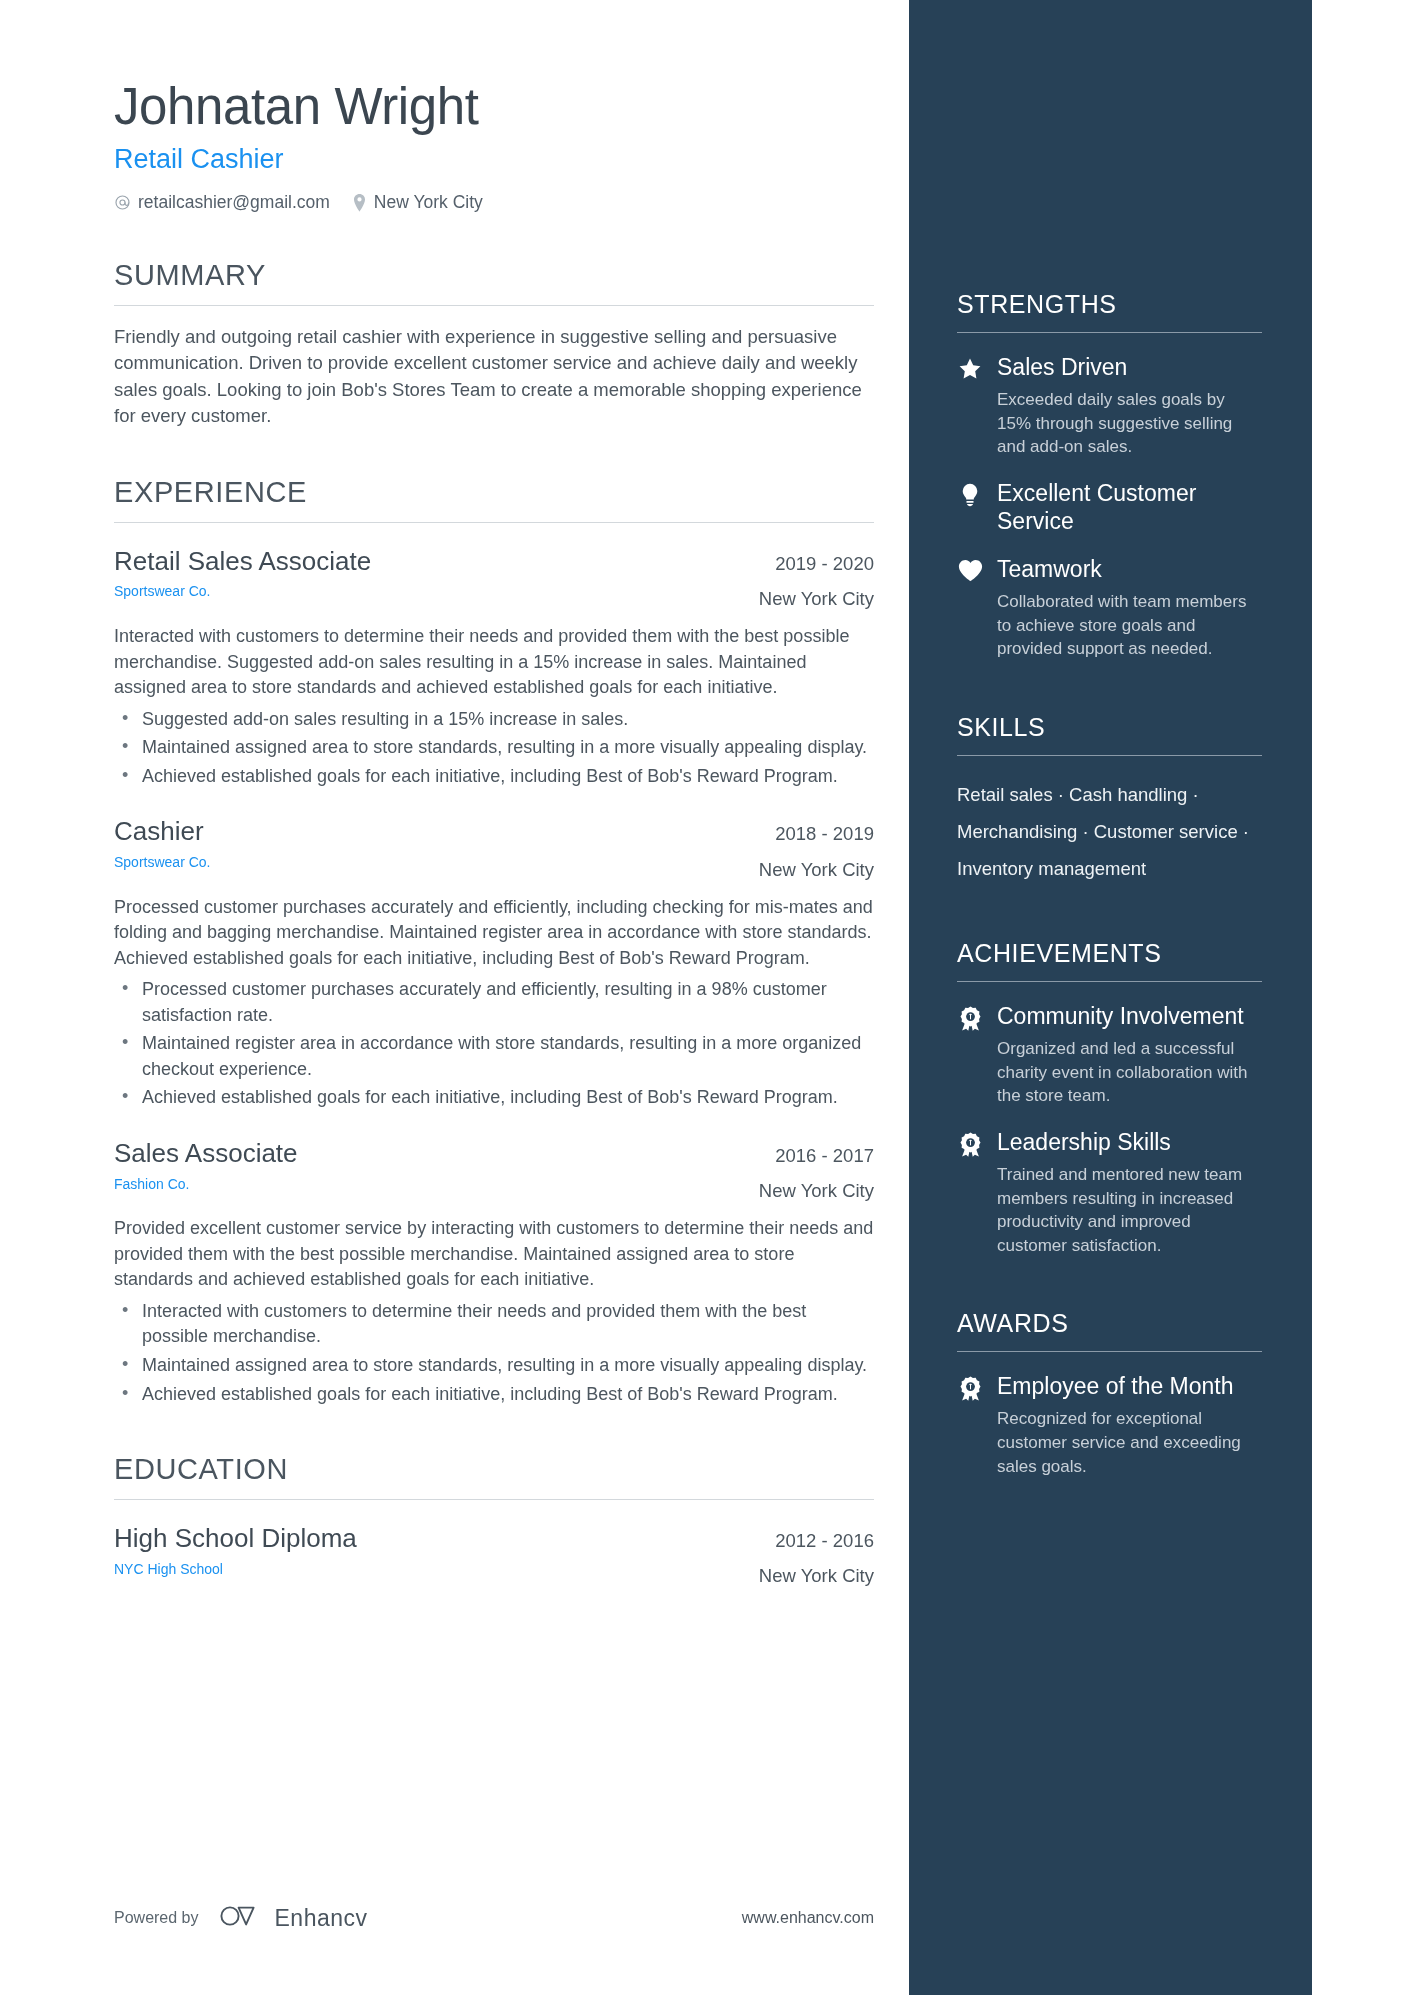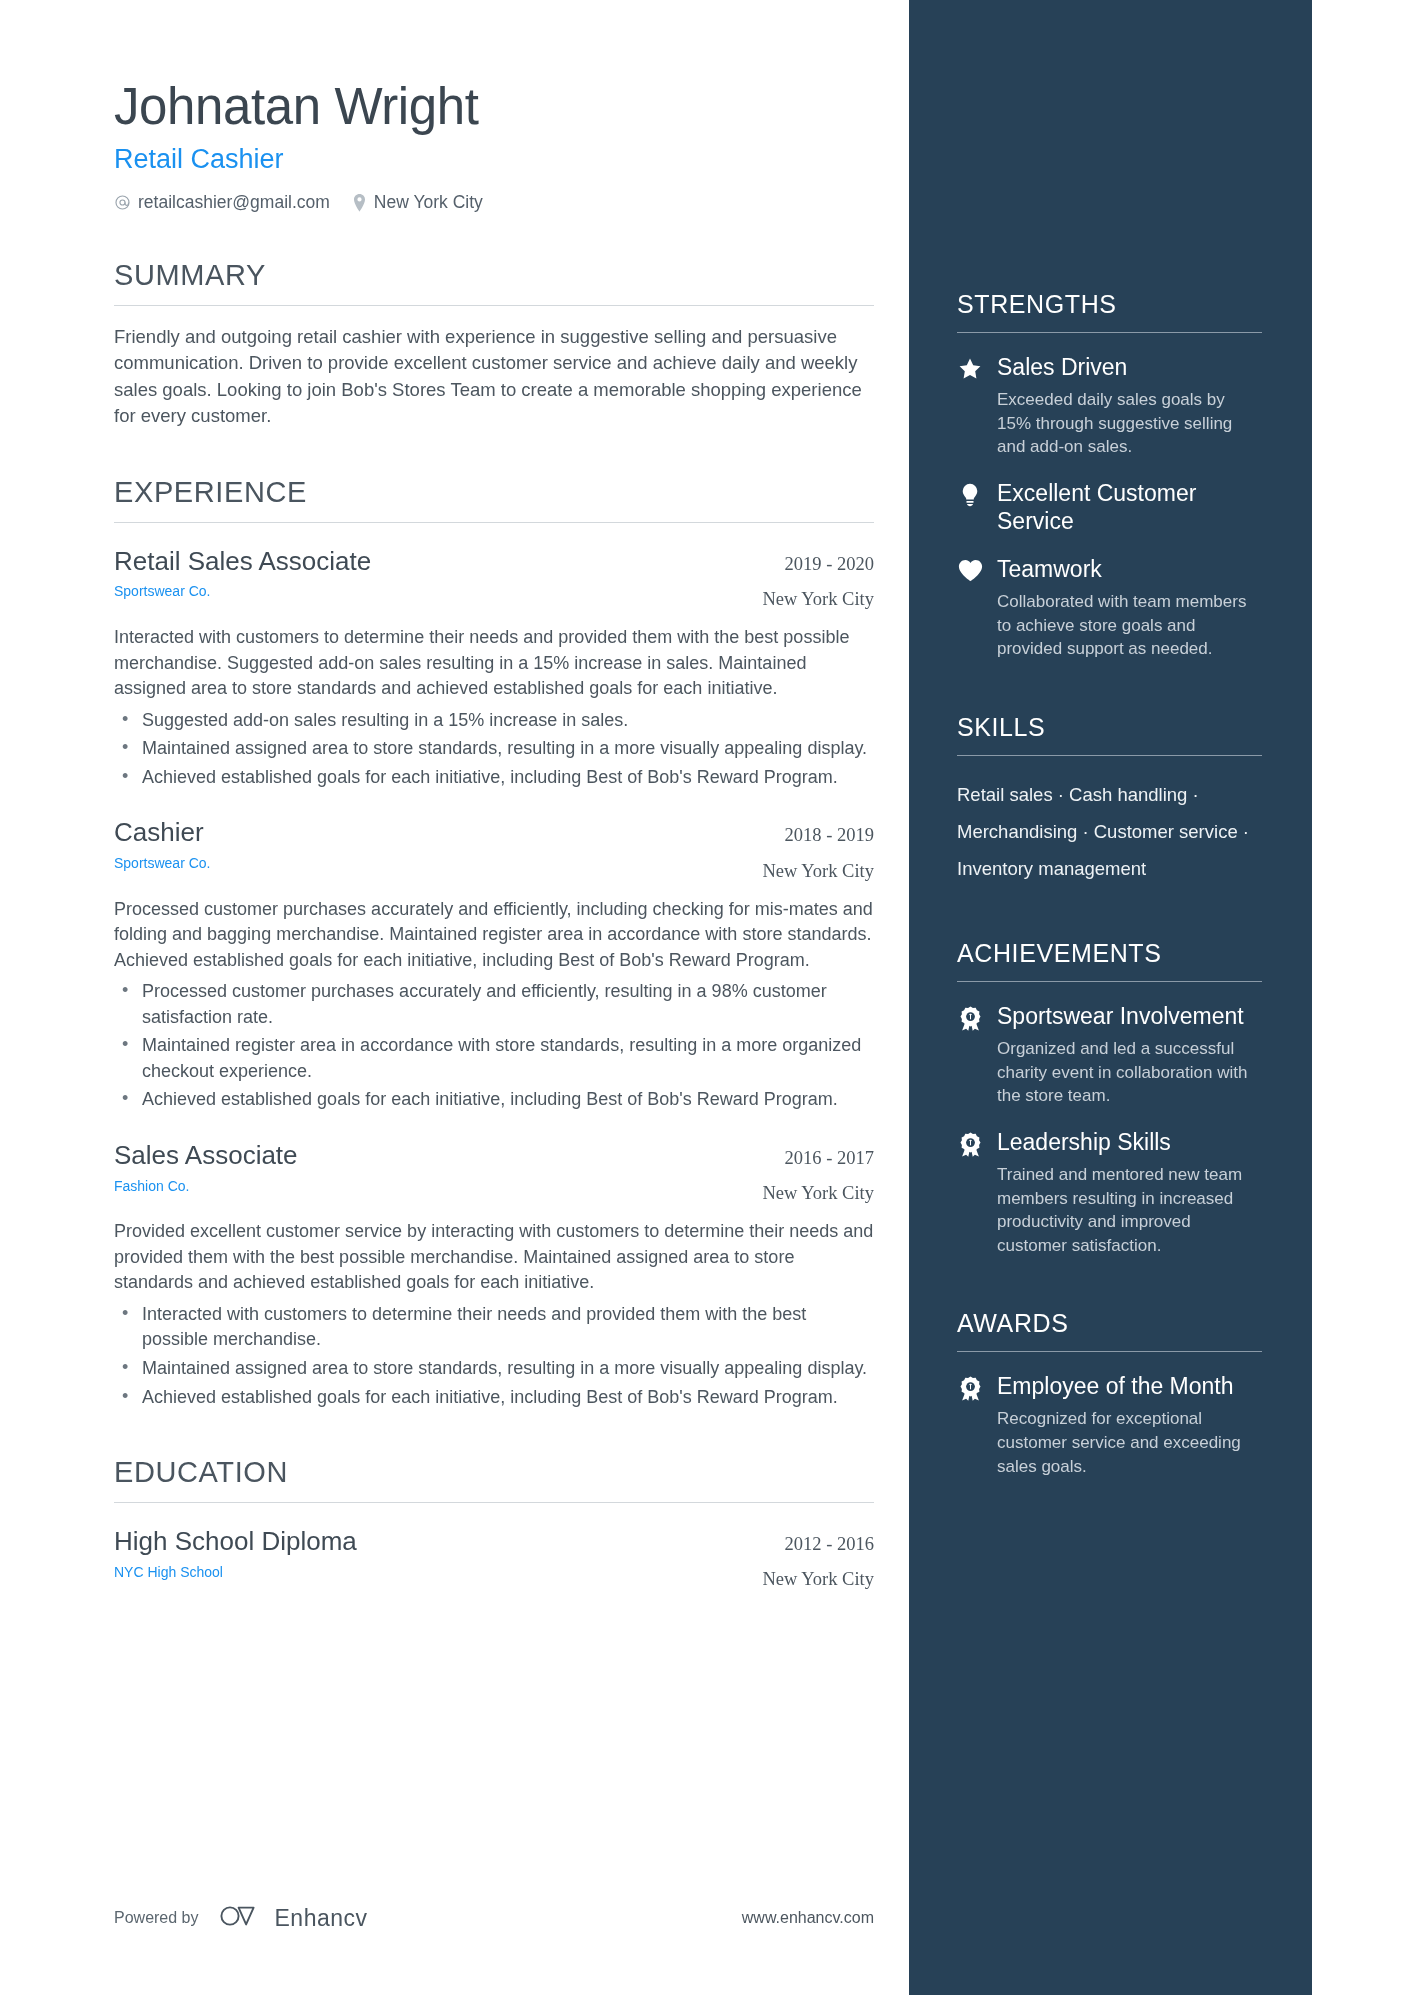--- a/index.html
+++ b/index.html
@@ -78,21 +78,20 @@
   .job-head {
     display: flex;
     justify-content: space-between;
     align-items: baseline;
   }
   .job-head .left { flex: 1; }
   .job-head .right {
     text-align: right;
     white-space: nowrap;
     padding-left: 22px;
-    font-family: Liberation Serif, serif;
   }
   .job-role {
     font-size: 26px;
     color: #3f4a54;
     font-weight: 400;
     line-height: 1.25;
   }
   .job-company {
     font-size: 14px;
     color: #1a91f0;
@@ -403,21 +402,21 @@
           <div class="side-item">
             <span class="side-icon">
               <svg width="23" height="25" viewBox="0 0 23 25" fill="#ffffff">
                 <path d="M11.5.6 13.9 2l2.8-.3 1.2 2.5 2.5 1.2-.3 2.8 1.4 2.4-1.4 2.4.3 2.8-2.5 1.2-1.2 2.5-2.8-.3-2.4 1.4-2.4-1.4-2.8.3-1.2-2.5-2.5-1.2.3-2.8L1.5 10.6 2.9 8.2l-.3-2.8 2.5-1.2L6.3 1.7 9.1 2z"></path>
                 <circle cx="11.5" cy="10.6" r="4.4" fill="#274157"></circle>
                 <path d="M11.5 7.9v5.4M10.3 9.1l1.2-1.2 1.2 1.2" stroke="#ffffff" stroke-width="1" fill="none"></path>
                 <path d="M5.6 18.1 3.1 24.4l4-1.7 2.2 2 1.3-5.9zM17.4 18.1l2.5 6.3-4-1.7-2.2 2-1.3-5.9z"></path>
               </svg>
             </span>
             <span class="side-body">
-              <span class="side-item-title" style="display: block;">Sportswear Involvement</span>
+              <span class="side-item-title" style="display: block;">Community Involvement</span>
               <span class="side-item-desc" style="display: block;">Organized and led a successful charity event in collaboration with the store team.</span>
             </span>
           </div>
           <div class="side-item">
             <span class="side-icon">
               <svg width="23" height="25" viewBox="0 0 23 25" fill="#ffffff">
                 <path d="M11.5.6 13.9 2l2.8-.3 1.2 2.5 2.5 1.2-.3 2.8 1.4 2.4-1.4 2.4.3 2.8-2.5 1.2-1.2 2.5-2.8-.3-2.4 1.4-2.4-1.4-2.8.3-1.2-2.5-2.5-1.2.3-2.8L1.5 10.6 2.9 8.2l-.3-2.8 2.5-1.2L6.3 1.7 9.1 2z"></path>
                 <circle cx="11.5" cy="10.6" r="4.4" fill="#274157"></circle>
                 <path d="M11.5 7.9v5.4M10.3 9.1l1.2-1.2 1.2 1.2" stroke="#ffffff" stroke-width="1" fill="none"></path>
                 <path d="M5.6 18.1 3.1 24.4l4-1.7 2.2 2 1.3-5.9zM17.4 18.1l2.5 6.3-4-1.7-2.2 2-1.3-5.9z"></path>

